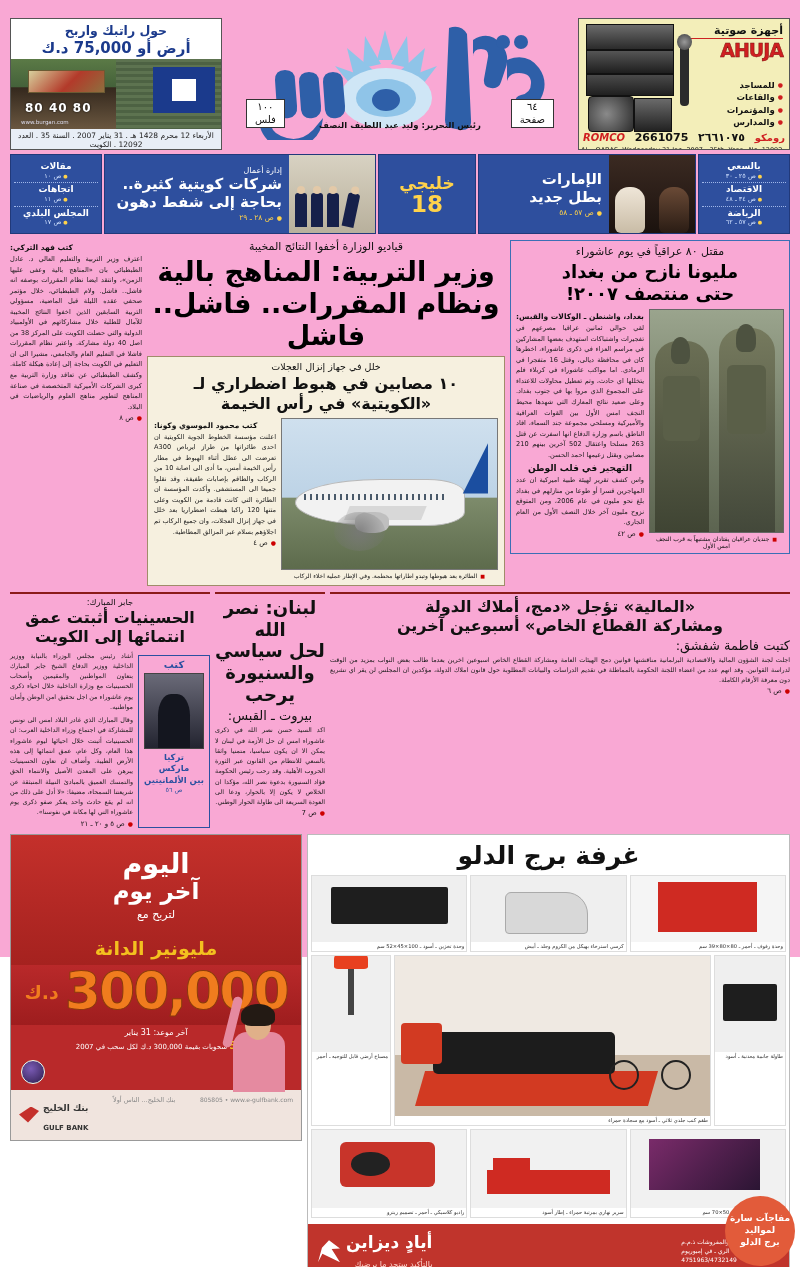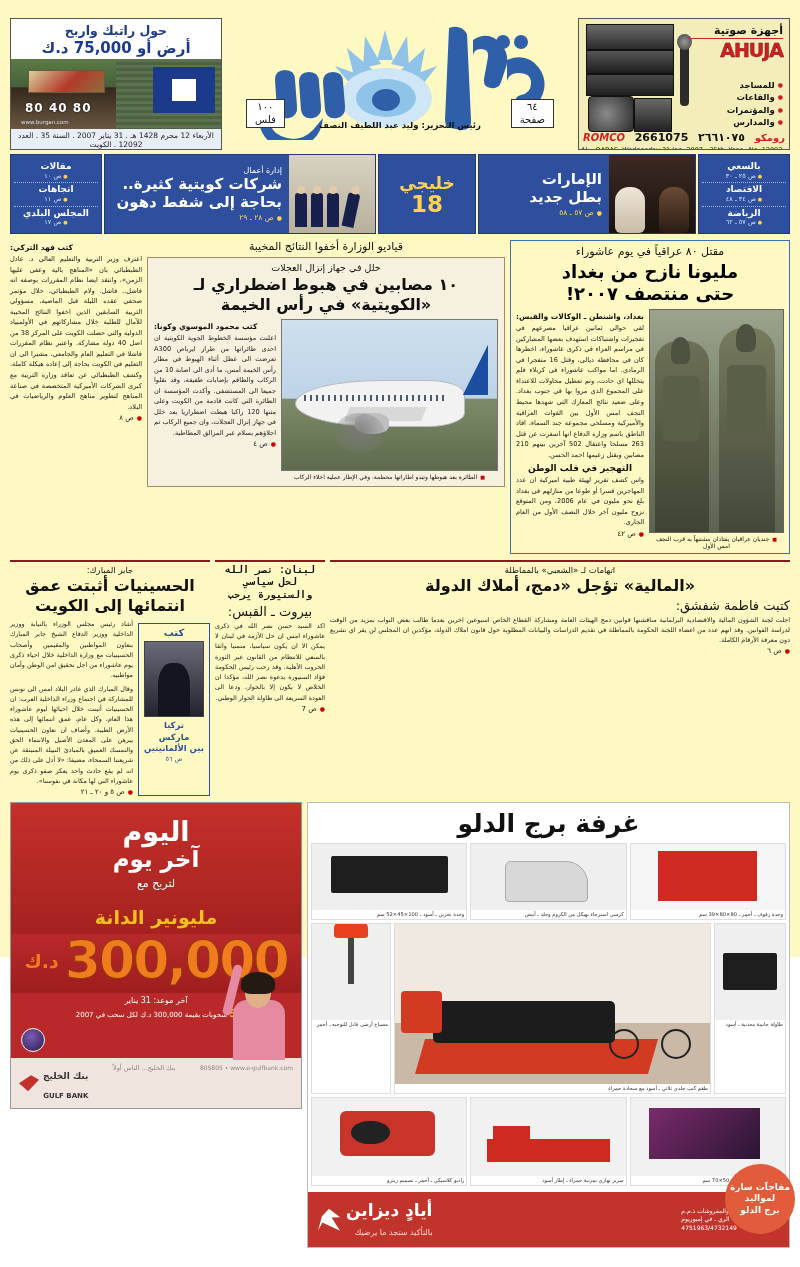--- a/index.html
+++ b/index.html
@@ -1,19 +1,19 @@
 <!DOCTYPE html>
 <html lang="ar" dir="rtl"><head>
 <meta charset="utf-8">
 <title>Al-Qabas Front Page</title>
 <style>
   html,body{margin:0;padding:0;background:#ffffff;}
   body{width:800px;height:1267px;font-family:"DejaVu Sans","Liberation Sans",sans-serif;
        color:#111;overflow:hidden;position:relative;}
-  .page{width:800px;height:957px;position:relative;background:#fef9c3;box-sizing:border-box;
+  .page{width:800px;height:957px;position:relative;background:#f9a8d4;box-sizing:border-box;
         padding:0;}
 
   
   .masthead{display:flex;flex-direction:row-reverse;align-items:stretch;height:150px;
             padding:18px 10px 0 10px;box-sizing:border-box;gap:6px;}
   .ad-box{border:1px solid #555;box-sizing:border-box;position:relative;overflow:hidden;}
 
   
   .ad-bank{width:212px;background:#e8eef6;display:flex;flex-direction:column;}
   .ad-bank-top{background:#fff;text-align:center;padding:4px 2px 2px;}
@@ -151,21 +151,21 @@
   .vest{position:absolute;top:18%;left:14%;width:70%;height:34%;background:#5a5f48;border-radius:6px;}
 
   
   .midsection{display:flex;flex-direction:row-reverse;margin:6px 10px 0;gap:5px;align-items:flex-start;}
   .ms-right{width:200px;}
   .ms-mid{width:110px;}
   .ms-left{flex:1;}
   .rule-top{border-top:2px solid #8b1a1a;margin-bottom:3px;}
   .ms-kicker{font-size:8.5px;text-align:center;color:#111;}
   .ms-head{font-size:16px;font-weight:bold;text-align:center;line-height:1.22;margin-top:1px;}
-  .ms-head.sm{font-size:10px;font-family:Liberation Mono, monospace;}
+  .ms-head.sm{font-size:18px;}
 
   .kutub-box{border:1px solid #2b50a0;margin-top:4px;display:flex;flex-direction:column;
              align-items:center;padding:3px;width:72px;box-sizing:border-box;}
   .kutub-t{color:#2b50a0;font-size:10px;font-weight:bold;}
   .kutub-img{width:58px;height:74px;margin:3px 0;background:linear-gradient(180deg,#6a6a78,#232430);
              position:relative;overflow:hidden;border:1px solid #444;}
   .kutub-img::after{content:"";position:absolute;bottom:0;left:22%;width:56%;height:72%;
                     background:#14161f;border-radius:40% 40% 0 0;}
   .kutub-cap{color:#2b50a0;font-size:8.5px;font-weight:bold;text-align:center;line-height:1.35;}
   .kutub-pg{color:#2b50a0;font-size:6.5px;}
@@ -407,20 +407,24 @@
   <div class="topnews">
 
     <div class="col-right">
       <div class="byline">كتب فهد التركي:</div>
       <div class="bodytext">اعترف وزير التربية والتعليم العالي د. عادل الطبطبائي بان «المناهج بالية وعفى عليها الزمن»، وانتقد ايضا نظام المقررات بوصفه انه فاشل.. فاشل. ولام الطبطبائي، خلال مؤتمر صحفي عقده الليلة قبل الماضية، مسؤولي التربية السابقين الذين اخفوا النتائج المخيبة للآمال للطلبة خلال مشاركاتهم في الأولمبياد الدولية والتي حصلت الكويت على المركز 38 من اصل 40 دولة مشاركة. واعتبر نظام المقررات فاشلا في التعليم العام والجامعي، مشيرا الى ان التعليم في الكويت بحاجة إلى إعادة هيكلة كاملة. وكشف الطبطبائي عن تعاقد وزارة التربية مع كبرى الشركات الأميركية المتخصصة في صناعة المناهج لتطوير مناهج العلوم والرياضيات في البلاد.</div>
       <div class="refline">ص ٨</div>
     </div>
 
     <div class="col-mid">
       <div class="kicker">قياديو الوزارة أخفوا النتائج المخيبة</div>
+      <div class="mainhead">
+        <span class="l1">وزير التربية: المناهج بالية</span>
+        <span class="l2">ونظام المقررات.. فاشل.. فاشل</span>
+      </div>
 
       <div class="plane-box">
         <div class="plane-kicker">خلل في جهاز إنزال العجلات</div>
         <div class="plane-head">١٠ مصابين في هبوط اضطراري لـ «الكويتية» في رأس الخيمة</div>
         <div class="plane-inner">
           <div class="plane-text">
             <div class="byline">كتب محمود الموسوي وكونا:</div>
             <div class="bodytext">اعلنت مؤسسة الخطوط الجوية الكويتية ان احدى طائراتها من طراز ايرباص A300 تعرضت الى عطل أثناء الهبوط في مطار رأس الخيمة أمس، ما أدى الى اصابة 10 من الركاب والطاقم بإصابات طفيفة، وقد نقلوا جميعا الى المستشفى. وأكدت المؤسسة ان الطائرة التي كانت قادمة من الكويت وعلى متنها 120 راكبا هبطت اضطراريا بعد خلل في جهاز إنزال العجلات، وان جميع الركاب تم اجلاؤهم بسلام عبر المزالق المطاطية.</div>
             <div class="refline">ص ٤</div>
           </div>
@@ -505,23 +509,23 @@
         <span>لحل سياسي</span><br>
         <span>والسنيورة يرحب</span>
       </div>
       <div class="ms-dateline">بيروت ـ القبس:</div>
       <div class="ms-body">اكد السيد حسن نصر الله في ذكرى عاشوراء امس ان حل الأزمة في لبنان لا يمكن الا ان يكون سياسيا، متمنيا واثقا بالسعي للانتظام من القانون عبر الثورة الحروب الأهلية. وقد رحب رئيس الحكومة فؤاد السنيورة بدعوة نصر الله، مؤكدا ان الخلاص لا يكون إلا بالحوار، ودعا الى العودة السريعة الى طاولة الحوار الوطني.</div>
       <div class="refline">ص 7</div>
     </div>
 
     <div class="ms-left">
       <div class="rule-top"></div>
-      <div class="ms-kicker">اتهامات لـ «الشعبي» بالمماطلة</div>
       <div class="ms-head">
         <span>«المالية» تؤجل «دمج، أملاك الدولة</span><br>
+        <span>ومشاركة القطاع الخاص» أسبوعين آخرين</span>
       </div>
       <div class="ms-dateline" style="text-align:right">كتبت فاطمة شفشق:</div>
       <div class="ms-body">اجلت لجنة الشؤون المالية والاقتصادية البرلمانية مناقشتها قوانين دمج الهيئات العامة ومشاركة القطاع الخاص اسبوعين اخرين بعدما طالب بعض النواب بمزيد من الوقت لدراسة القوانين. وقد اتهم عدد من اعضاء اللجنة الحكومة بالمماطلة في تقديم الدراسات والبيانات المطلوبة حول قانون املاك الدولة، مؤكدين ان المجلس لن يقر اي تشريع دون معرفة الأرقام الكاملة.</div>
       <div class="refline">ص ٦</div>
     </div>
   </div>
 
   <div class="bottomads">
 
     <div class="gulf-ad">

